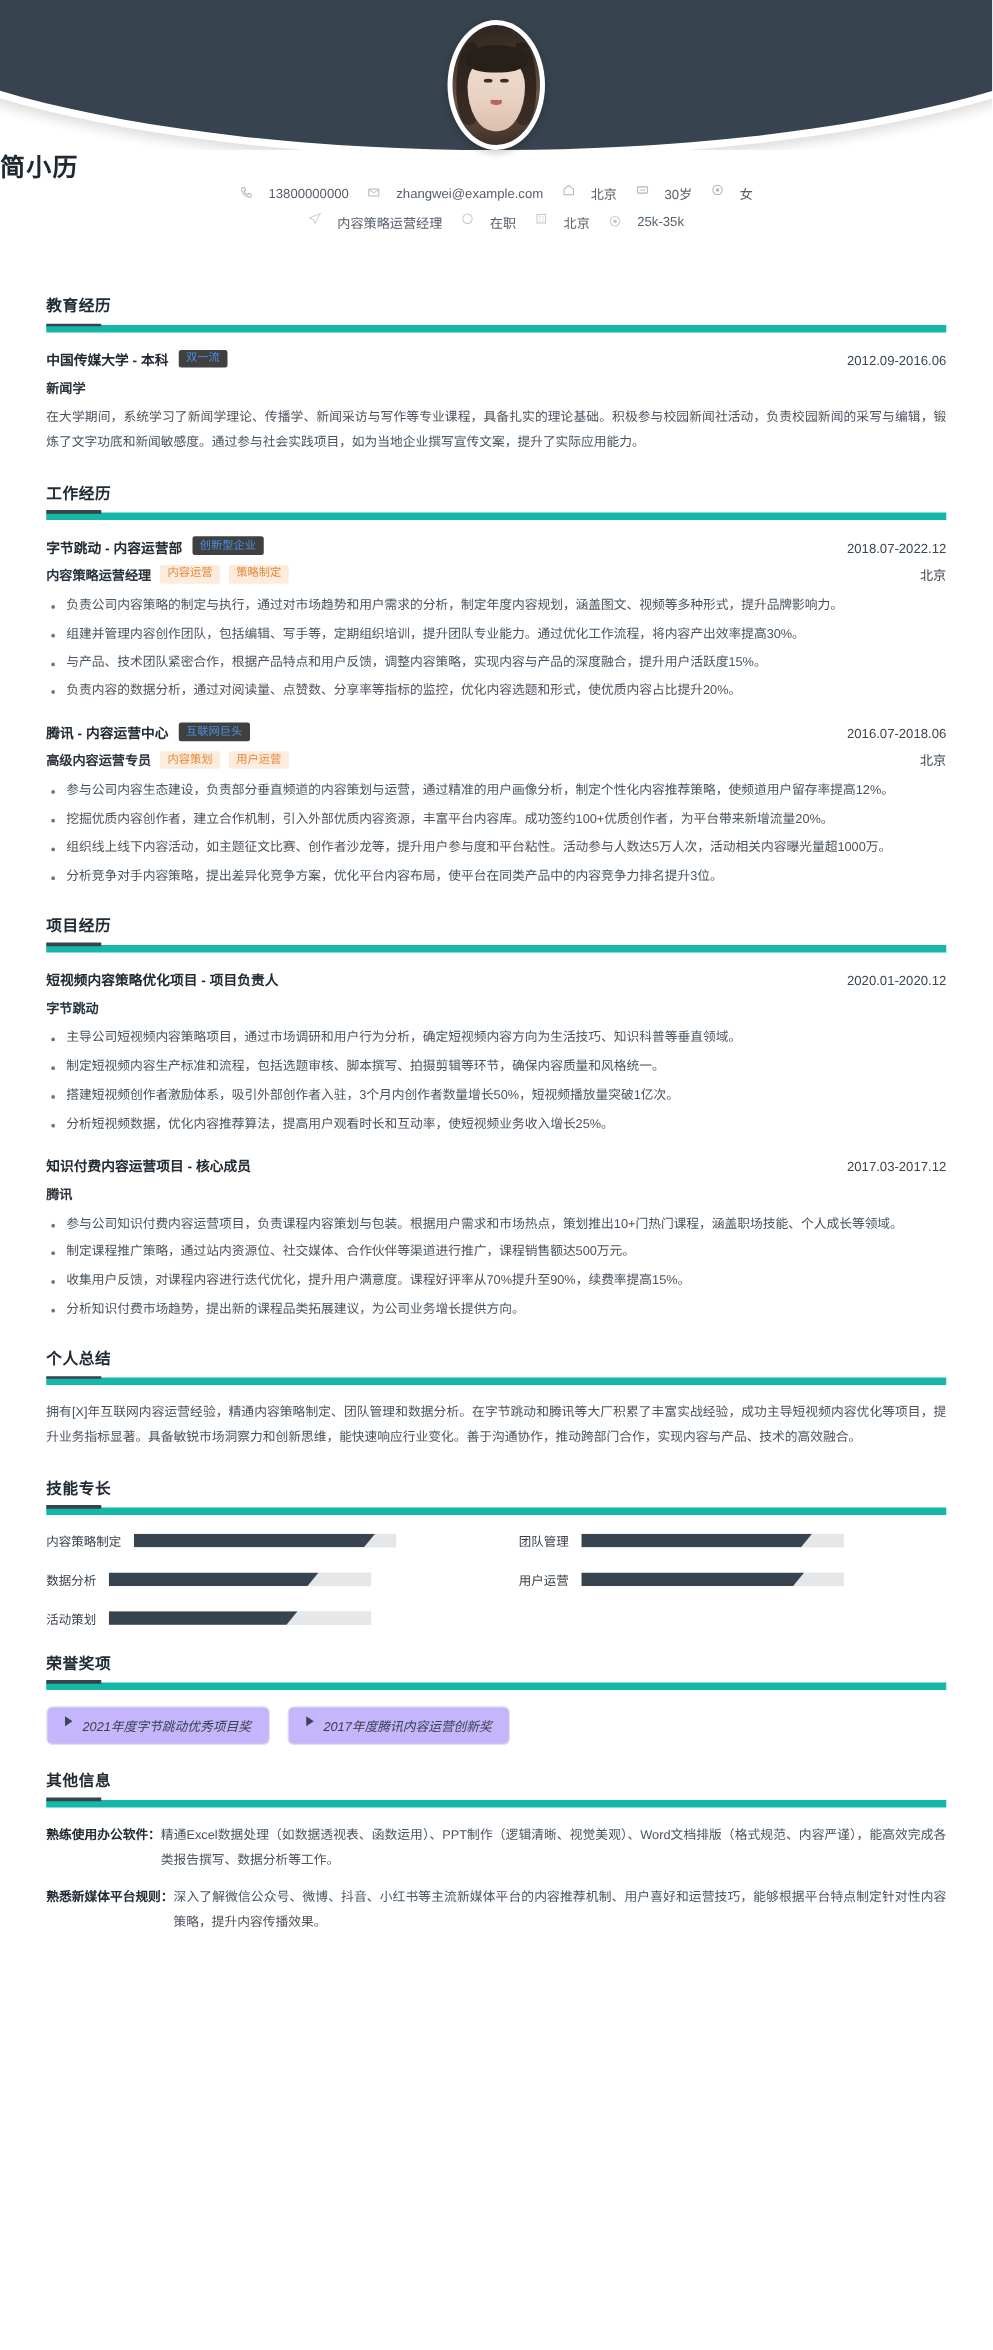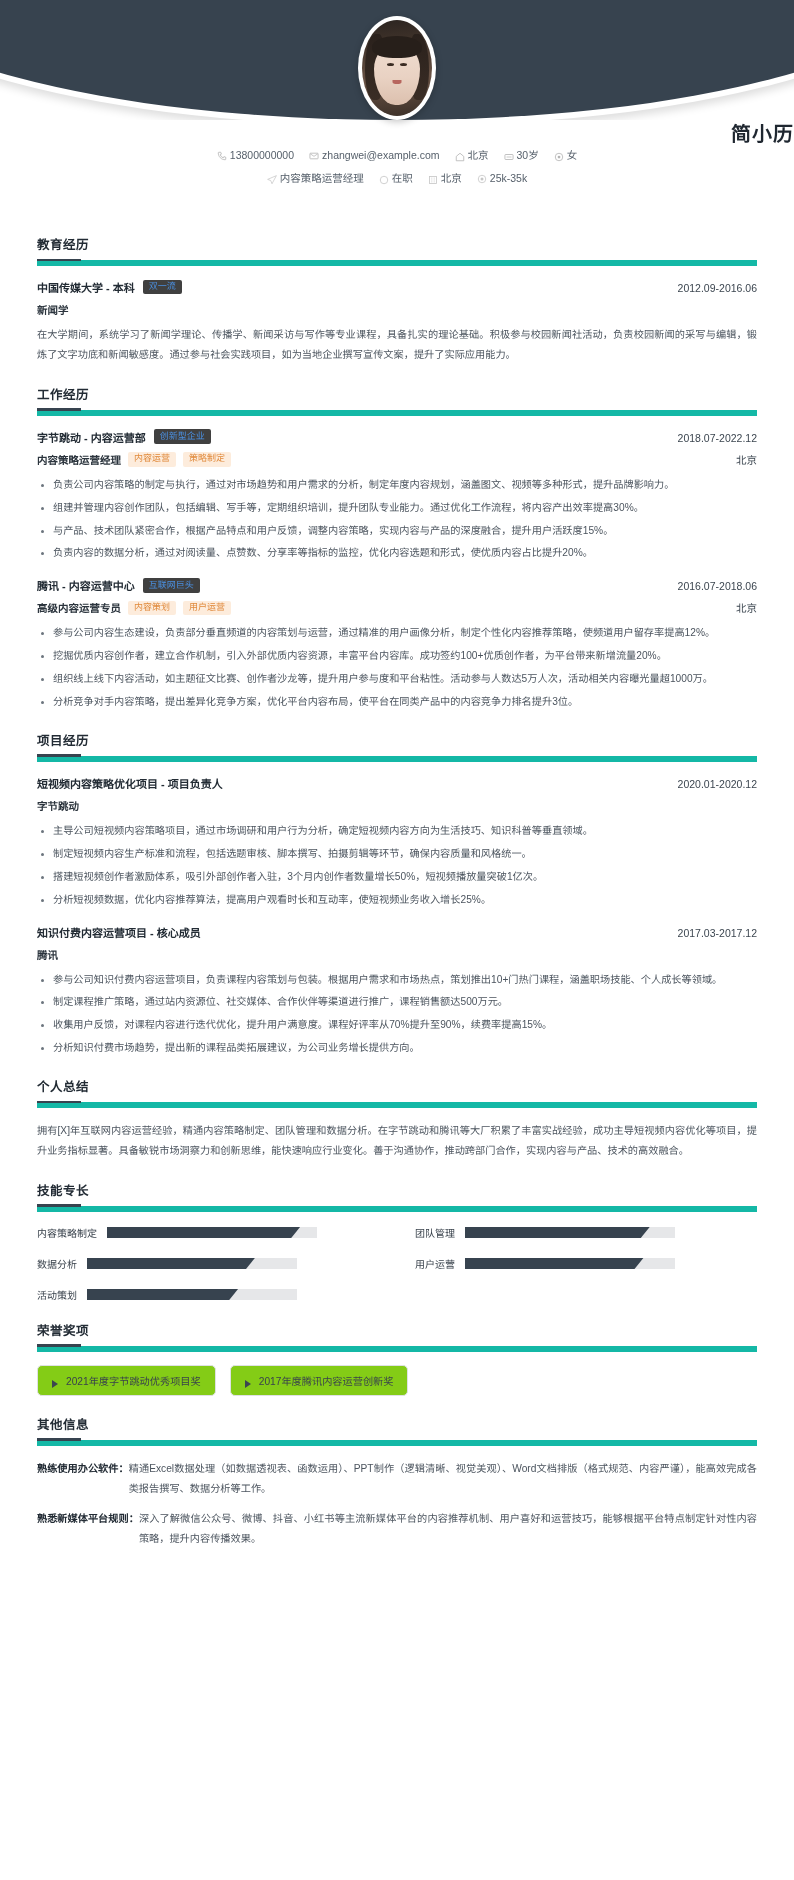--- a/index.html
+++ b/index.html
@@ -115,42 +115,42 @@
     transform: translateX(-50%);
     width: 9px; height: 4px;
     background: #b7665e;
     border-radius: 0 0 50% 50%;
   }
 
   .name {
     position: absolute;
     top: 118px;
     width: 100%;
-    text-align: right;
+    text-align: left;
     font-size: 20px;
     font-weight: 700;
     color: #1f2730;
     letter-spacing: 1px;
   }
   .meta-row {
     position: absolute;
     width: 100%;
     display: flex;
     justify-content: center;
     align-items: center;
     gap: 15px;
     font-size: 10.5px;
     color: #56606b;
   }
   .meta-row.r1 { top: 147px; }
   .meta-row.r2 { top: 170px; }
   .meta-item {
     display: inline-flex;
-    align-items: flex-end;
-    gap: 3px;
+    align-items: flex-start;
+    gap: 13px;
     white-space: nowrap;
   }
   .ic { width: 10px; height: 10px; display: inline-block; opacity: .55; flex: none; }
   .ic svg { width: 10px; height: 10px; display: block; }
 
   
   .body { padding: 0 37px 30px 37px; }
   .section { margin-top: 18px; }
   .sec-head {
     position: relative;
@@ -304,28 +304,29 @@
 
   
   .honors {
     display: flex;
     flex-wrap: wrap;
     gap: 14px;
     margin-top: 2px;
   }
   .honor {
     display: inline-flex;
-    align-items: flex-end;
+    align-items: flex-start;
     gap: 8px;
     border: 1px solid #dfe1e4;
     border-radius: 5px;
     padding: 7px 14px;
     font-size: 10.2px;
     color: #39424c;
-    background: #84cc16;
+    background: #c4b5fd;
+    font-style: italic;
   }
   .tri {
     width: 0; height: 0;
     border-left: 6px solid #3c4650;
     border-top: 4px solid transparent;
     border-bottom: 4px solid transparent;
     flex: none;
   }
 
   

